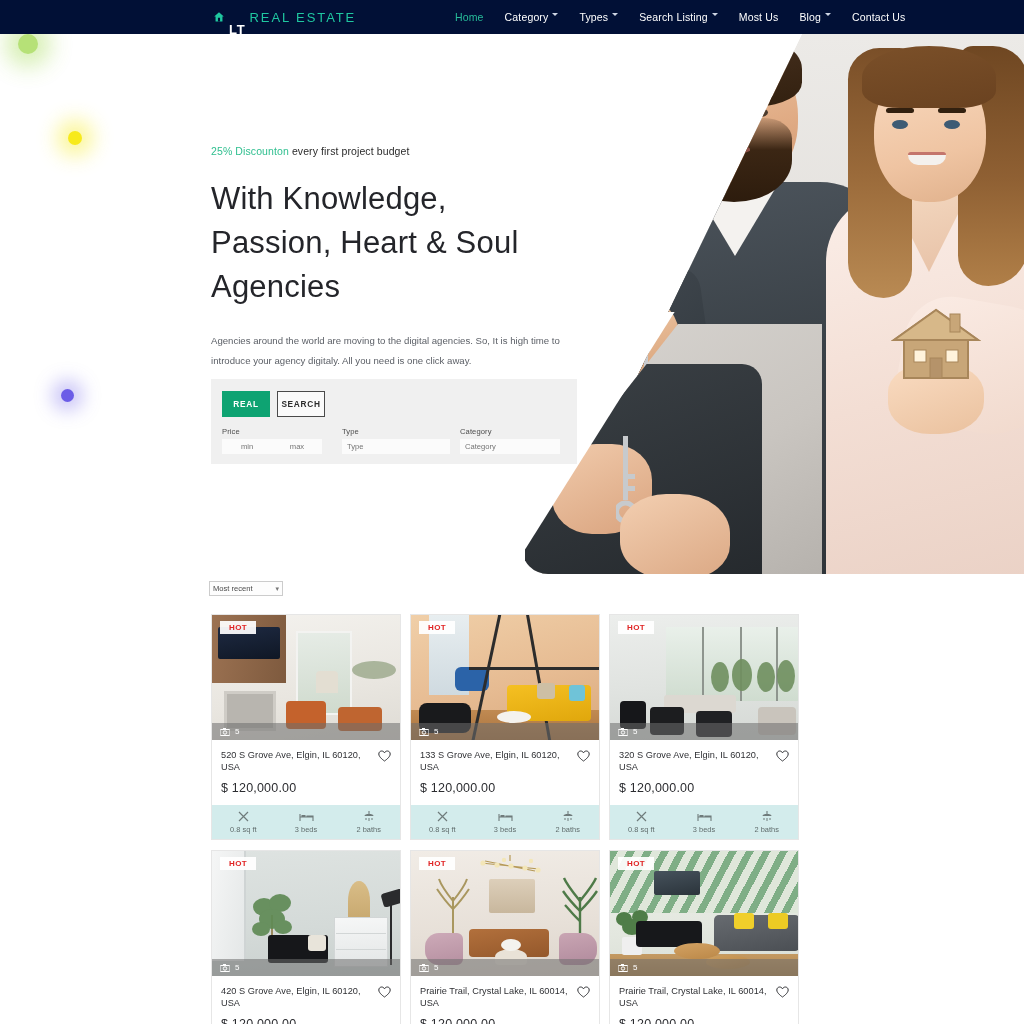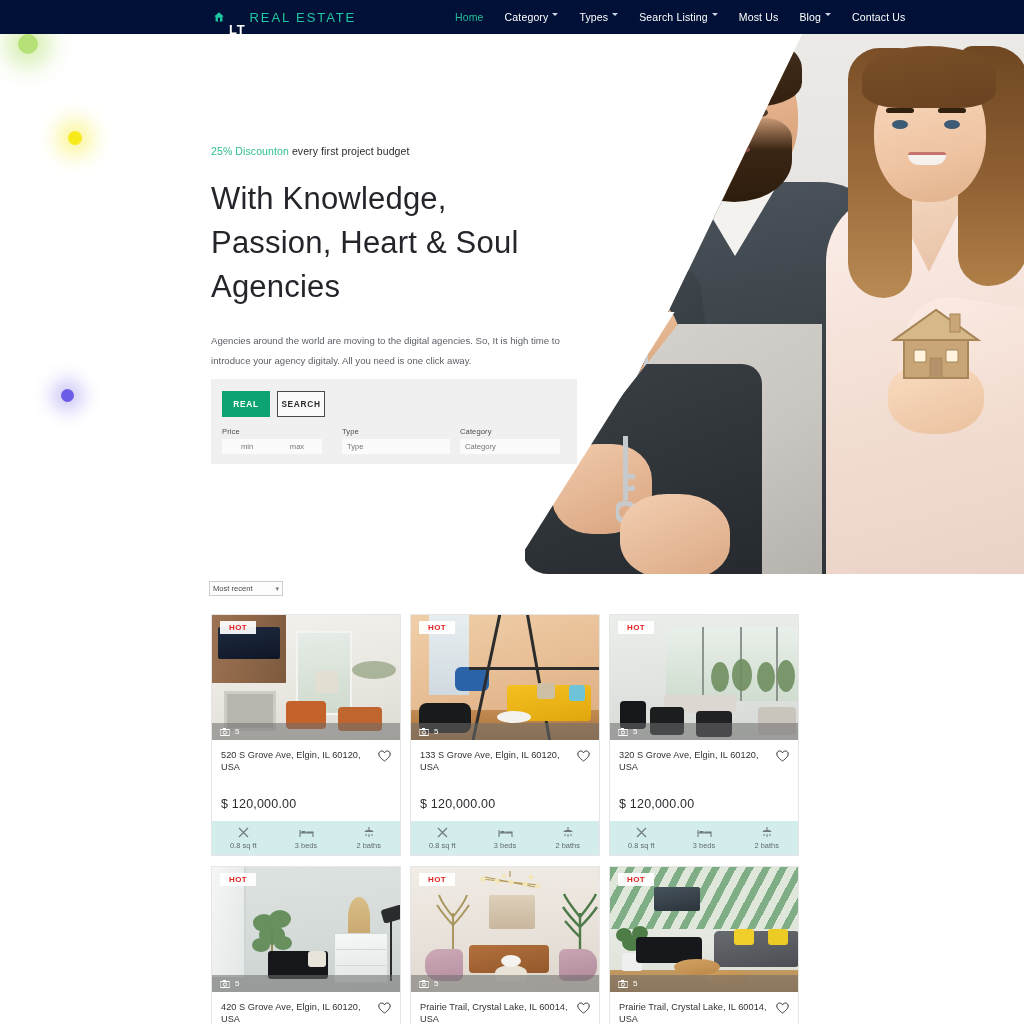--- a/index.html
+++ b/index.html
@@ -459,21 +459,21 @@
   .card-addr-row {
     display: flex; align-items: flex-start; justify-content: space-between;
     gap: 6px;
   }
   .card-addr {
     font-size: 9.2px; line-height: 12px; color: #2f3034;
     letter-spacing: .05px; flex: 1;
   }
   .heart { flex: 0 0 auto; margin-top: 1px; cursor: pointer; }
   .card-price {
-    margin-top: 24px; font-size: 12.5px; color: #2b2c30;
+    margin-top: 8px; font-size: 12.5px; color: #2b2c30;
     letter-spacing: .2px;
   }
   .card-foot {
     background: #d3ecec; height: 34px;
     display: flex; align-items: center;
   }
   .foot-cell {
     flex: 1; display: flex; flex-direction: column;
     align-items: center; justify-content: center; gap: 2px;
   }

